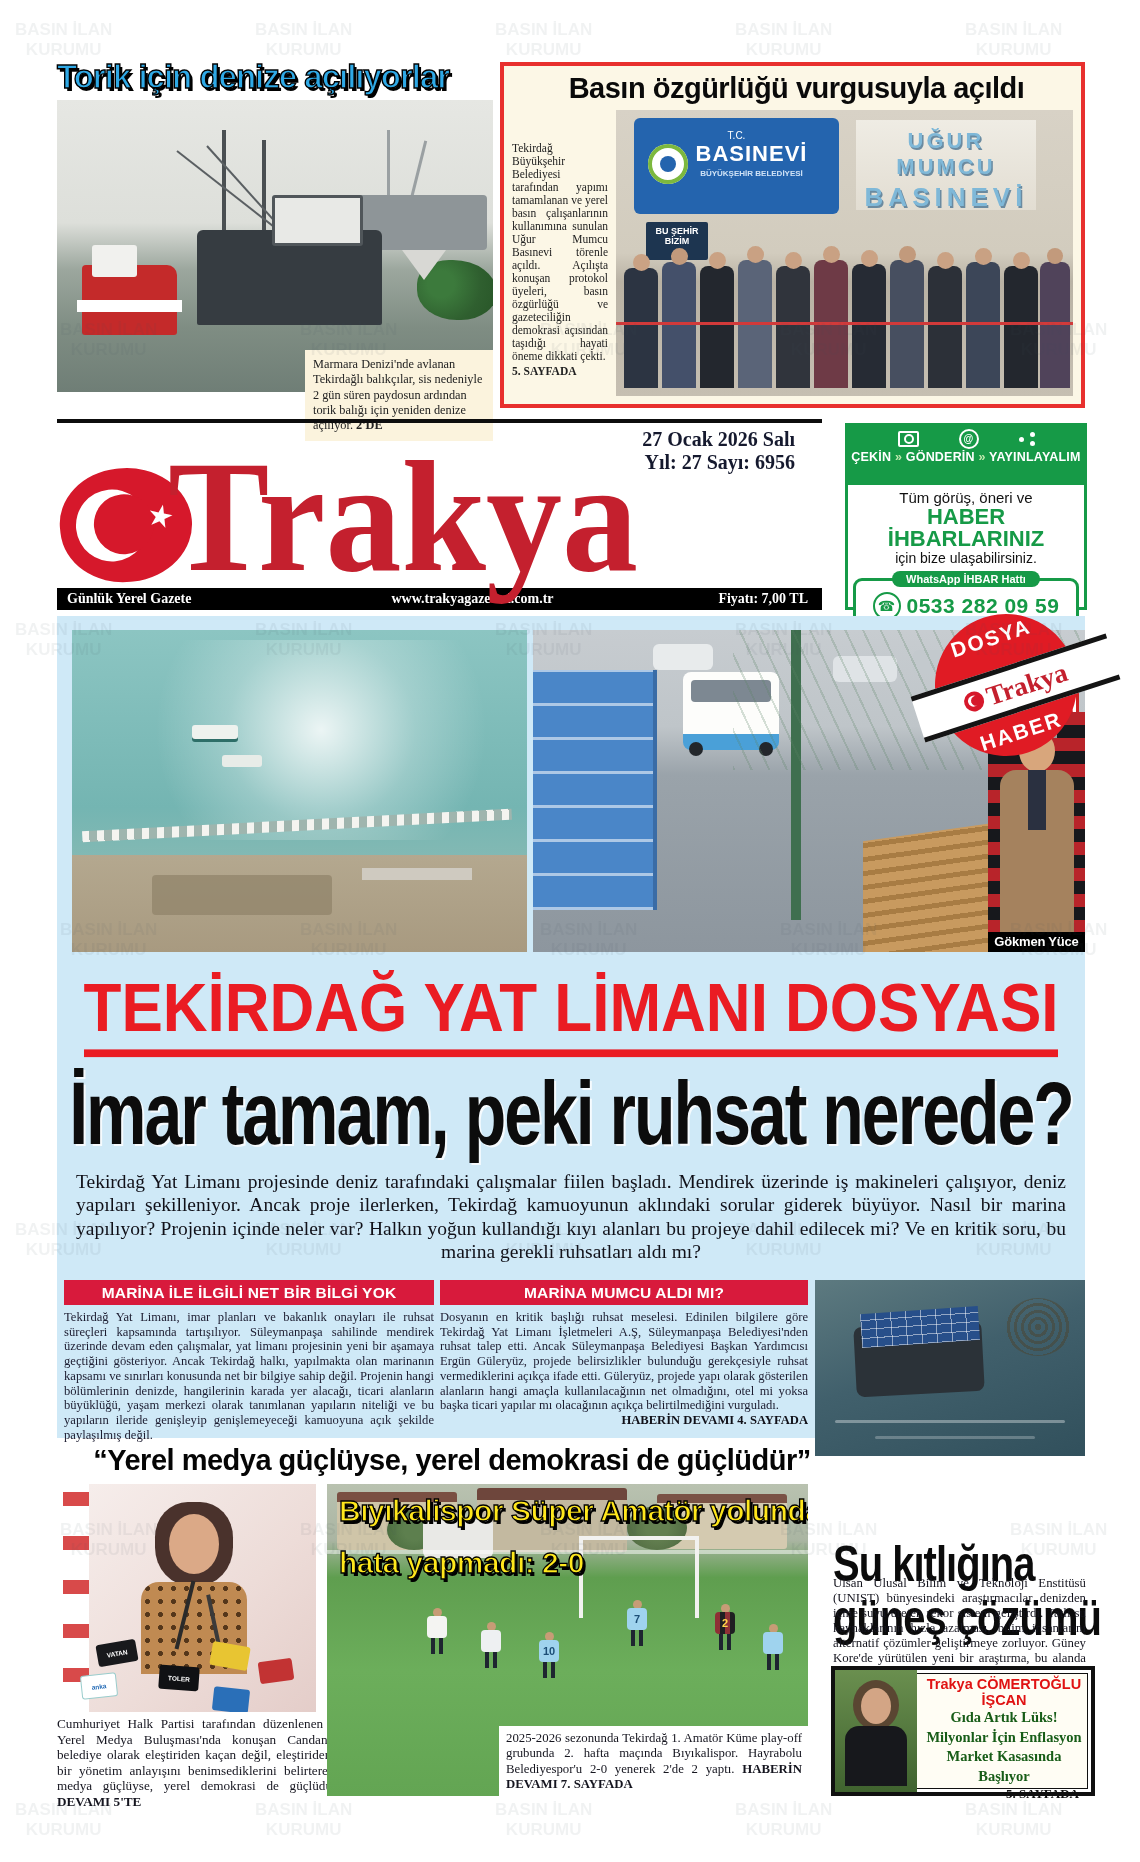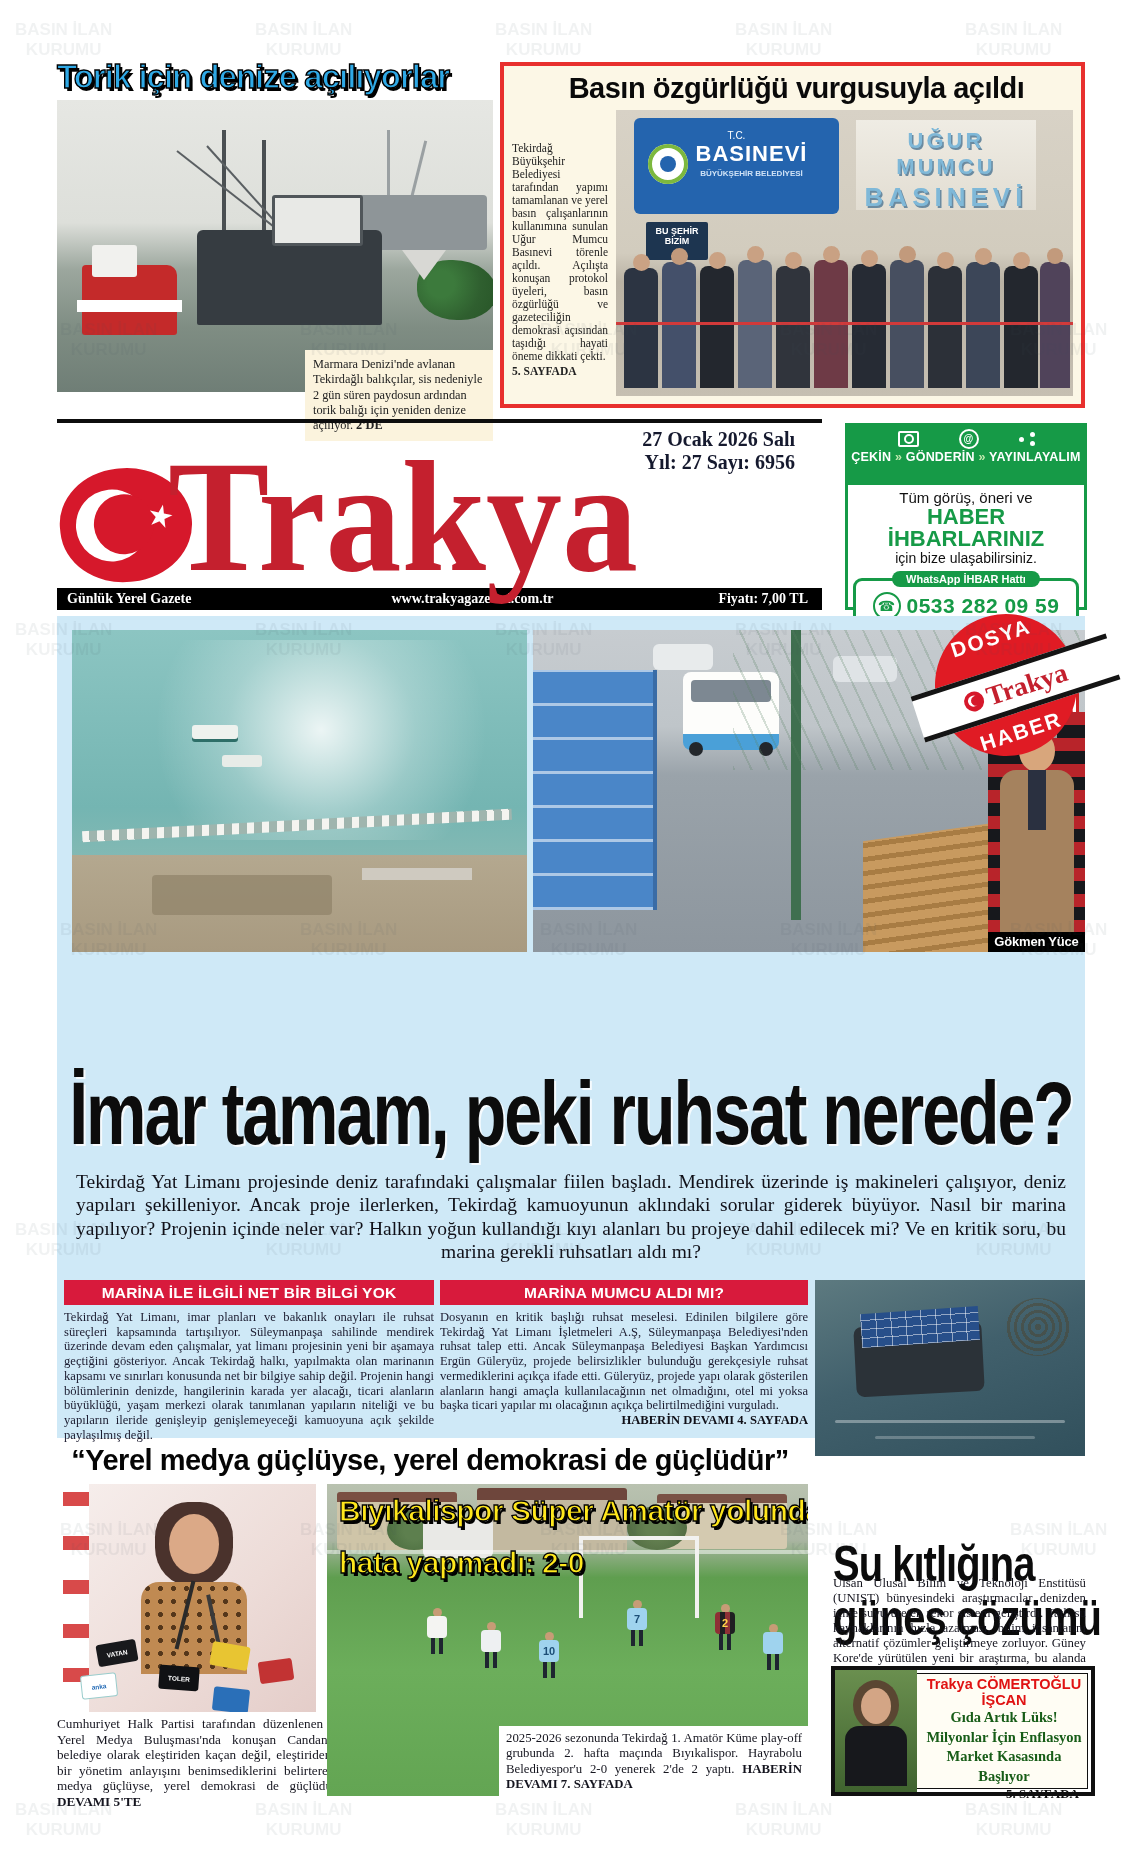--- a/index.html
+++ b/index.html
@@ -308,20 +308,23 @@
     </div>
     <div class="stamp-band" style="left:-12px;top:52px;">
       <span class="mini-flag">
           <i></i>
           <b></b>
         </span>
       <span class="stamp-brand">Trakya</span>
     </div>
   </div>
 
+  <div class="abs" style="left:57px;top:968px;width:1028px;text-align:center;">
+    <span class="kicker">TEKİRDAĞ YAT LİMANI DOSYASI</span>
+  </div>
   <div class="abs" style="left:57px;top:1062px;width:1028px;text-align:center;">
     <span class="bighead">İmar tamam, peki ruhsat nerede?</span>
   </div>
   <div class="abs intro" style="left:76px;top:1170px;width:990px;">Tekirdağ Yat Limanı projesinde deniz tarafındaki çalışmalar fiilen başladı. Mendirek üzerinde iş makineleri çalışıyor, deniz yapıları şekilleniyor. Ancak proje ilerlerken, Tekirdağ kamuoyunun aklındaki sorular giderek büyüyor. Nasıl bir marina yapılıyor? Projenin içinde neler var? Halkın yoğun kullandığı kıyı alanları bu projeye dahil edilecek mi? Ve en kritik soru, bu marina gerekli ruhsatları aldı mı?</div>
 
   <div class="abs" style="left:64px;top:1280px;width:370px;">
     <div class="col-h">MARİNA İLE İLGİLİ NET BİR BİLGİ YOK</div>
     <div class="col-b">Tekirdağ Yat Limanı, imar planları ve bakanlık onayları ile ruhsat süreçleri kapsamında tartışılıyor. Süleymanpaşa sahilinde mendirek üzerinde devam eden çalışmalar, yat limanı projesinin yeni bir aşamaya geçtiğini gösteriyor. Ancak Tekirdağ halkı, yapılmakta olan marinanın kapsamı ve sınırları konusunda net bir bilgiye sahip değil. Projenin hangi bölümlerinin denizde, hangilerinin karada yer alacağı, ticari alanların büyüklüğü, yaşam merkezi olarak tanımlanan yapıların niteliği ve bu yapıların ileride genişleyip genişlemeyeceği kamuoyuna açık şekilde paylaşılmış değil.</div>
   </div>
   <div class="abs" style="left:440px;top:1280px;width:368px;">
@@ -331,21 +334,21 @@
   </div>
 
   <div class="ph" style="left:815px;top:1280px;width:270px;height:176px;background:linear-gradient(160deg,#5d7a80 0%,#41606c 45%,#31505c 100%);">
     <div class="abs" style="left:40px;top:44px;width:128px;height:70px;background:#2b3238;border-radius:8px;transform:rotate(-3deg);"></div>
     <div class="abs" style="left:46px;top:30px;width:118px;height:34px;background:#274f8a;transform:rotate(-4deg);background-image:repeating-linear-gradient(90deg,rgba(255,255,255,.5) 0 1px,transparent 1px 15px),repeating-linear-gradient(0deg,rgba(255,255,255,.5) 0 1px,transparent 1px 9px);"></div>
     <div class="abs" style="left:190px;top:18px;width:66px;height:58px;background:radial-gradient(circle,#c9a168 0%,#a9844e 70%);border-radius:50%;background-image:repeating-radial-gradient(circle,rgba(80,55,20,.35) 0 3px,transparent 3px 7px);"></div>
     <div class="abs" style="left:20px;top:140px;width:230px;height:3px;background:rgba(255,255,255,.35);border-radius:2px;"></div>
     <div class="abs" style="left:60px;top:156px;width:160px;height:3px;background:rgba(255,255,255,.25);border-radius:2px;"></div>
   </div>
 
-  <div class="abs media-hl" style="left:50px;top:1444px;width:760px;">“Yerel medya güçlüyse, yerel demokrasi de güçlüdür”</div>
+  <div class="abs media-hl" style="left:72px;top:1444px;width:760px;">“Yerel medya güçlüyse, yerel demokrasi de güçlüdür”</div>
 
   <div class="ph" style="left:63px;top:1484px;width:253px;height:228px;background:linear-gradient(135deg,#f7efed 0%,#eddcd8 60%,#e4cdc9 100%);">
     <div class="abs" style="left:0;top:0;width:26px;height:228px;background:repeating-linear-gradient(0deg,#fff 0 30px,#d84a4a 30px 44px);"></div>
     <div class="abs" style="left:92px;top:18px;width:78px;height:84px;background:#4a322c;border-radius:42% 42% 46% 46%;"></div>
     <div class="head" style="left:106px;top:30px;width:50px;height:60px;background:#dba987;"></div>
     <div class="abs" style="left:78px;top:98px;width:106px;height:92px;background:#c08a52;border-radius:18px 18px 0 0;background-image:radial-gradient(#54361a 2.2px,transparent 2.8px);background-size:13px 13px;"></div>
     <div class="abs" style="left:120px;top:96px;width:4px;height:70px;background:#2a2a2a;transform:rotate(14deg);"></div>
     <div class="abs" style="left:150px;top:110px;width:4px;height:66px;background:#3a3a3a;transform:rotate(-12deg);"></div>
     <div class="mic" style="left:34px;top:158px;width:40px;height:22px;background:#18191c;color:#fff;transform:rotate(-10deg);">VATAN</div>
     <div class="mic" style="left:96px;top:182px;width:40px;height:24px;background:#101114;color:#fff;transform:rotate(4deg);">TOLER</div>

